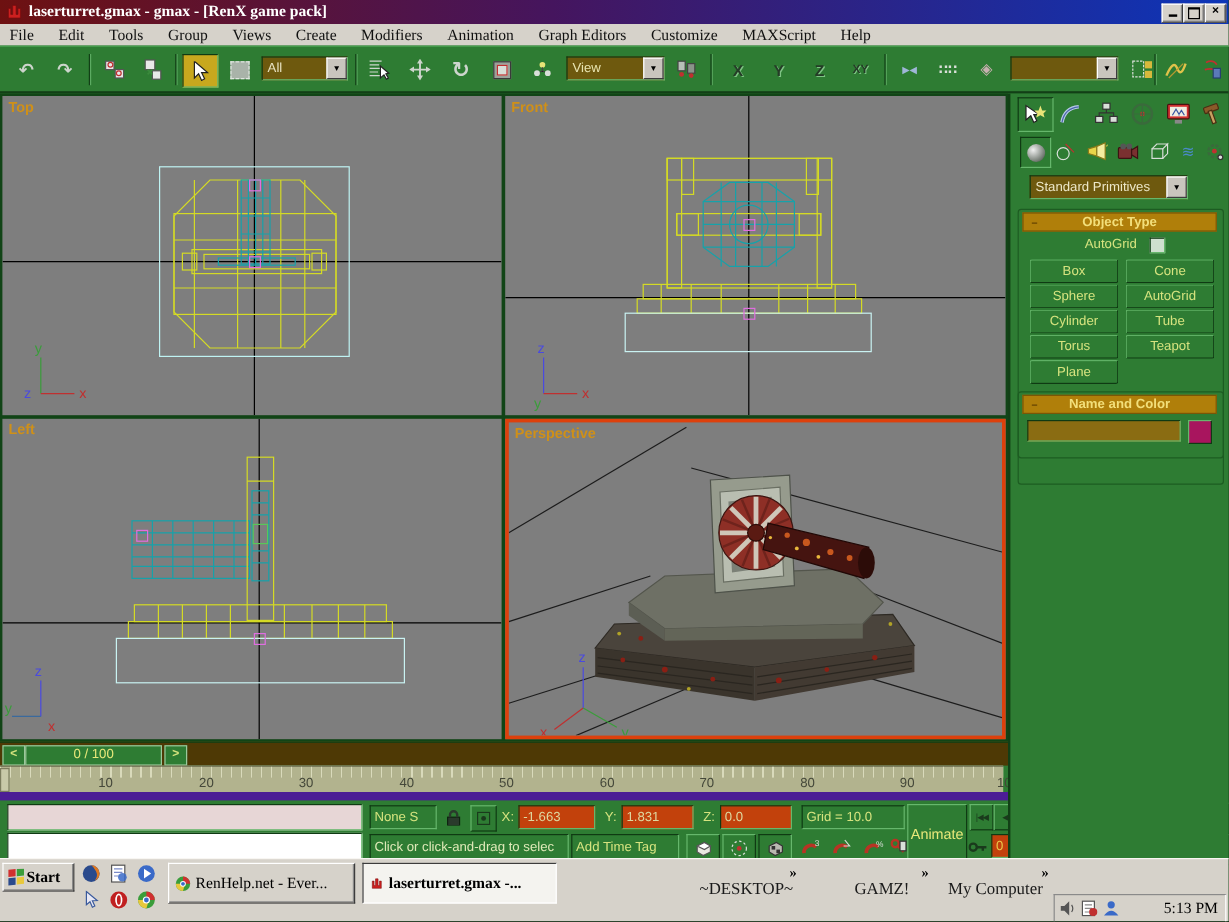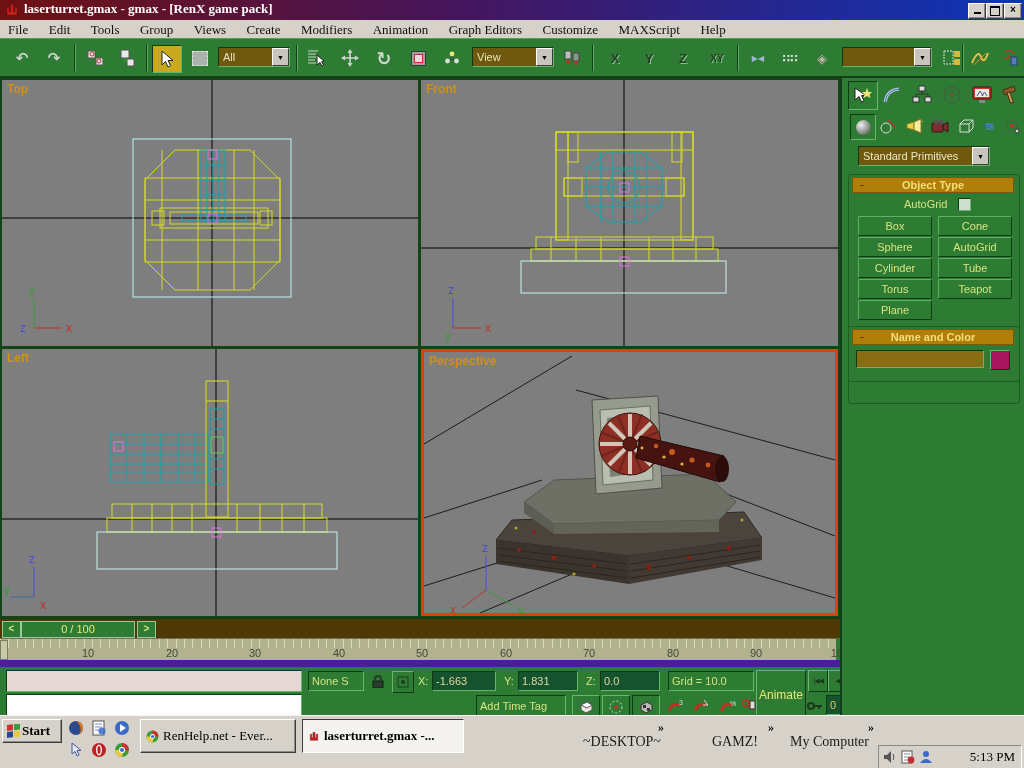--- a/index.html
+++ b/index.html
@@ -39,21 +39,21 @@
   .ts-val{left:21px;top:2px;width:112px;height:15px;background:#2e7c33;border:1px solid #9cc89c;color:#e8e87a;font:11px "Liberation Sans",sans-serif;text-align:center;line-height:14px;}
   .trackbar{left:0;top:638px;width:836px;height:22px;background:#b2b38e;border-top:1px solid #6d6e52;box-sizing:border-box;}
   .ticks{left:0;top:0;width:836px;height:9px;background:repeating-linear-gradient(90deg,#d9dabb 0 1px,transparent 1px 8.36px);}
   .tick-num{position:absolute;top:8px;transform:translateX(-50%);font:11px "Liberation Sans",sans-serif;color:#45483a;}
   .track-handle{left:0;top:1px;width:8px;height:20px;background:#c8c9a8;border:1px solid #7c7d5e;box-sizing:border-box;}
 
   
   .statusbar{left:0;top:660px;width:840px;height:55px;background:#2e7c33;border-top:7px solid #4c1d95;box-sizing:border-box;}
   .listener{left:6px;width:296px;height:22px;border:1px solid;border-color:#0f3a13 #66b76c #66b76c #0f3a13;box-sizing:border-box;}
   .sgreen{background:#2e7c33;color:#d6e37f;font:11px "Liberation Sans",sans-serif;display:flex;align-items:center;padding:0 3px;box-sizing:border-box;white-space:nowrap;overflow:hidden;}
-  .bfield{background:#14532d;color:#ded8a0;font:11px "Liberation Sans",sans-serif;display:flex;align-items:center;padding:0 3px;box-sizing:border-box;}
+  .bfield{background:#c2410c;color:#ded8a0;font:11px "Liberation Sans",sans-serif;display:flex;align-items:center;padding:0 3px;box-sizing:border-box;}
   .slabel{color:#d6e37f;font:11px "Liberation Sans",sans-serif;line-height:20px;}
   .sbtn{display:flex;align-items:center;justify-content:center;color:#d6e37f;}
   .gbtn-txt{color:#e8e87a;font:12px "Liberation Sans",sans-serif;}
   .pb{font:7px "DejaVu Sans",sans-serif;color:#1a3a1c;display:flex;align-items:center;justify-content:center;letter-spacing:-1px;}
 
   
   .cmdpanel{left:840px;top:78px;width:184px;height:637px;background:#2e7c33;border-left:2px solid #123f16;box-sizing:border-box;}
   .ctab{top:3px;width:28px;height:27px;display:flex;align-items:center;justify-content:center;}
   .citem{top:36px;width:24px;height:24px;display:flex;align-items:center;justify-content:center;}
   .rollhead{background:#b07f0a;border:1px solid #7a5606;color:#f2df7a;font:bold 11px "Liberation Sans",sans-serif;text-align:center;line-height:14px;box-sizing:border-box;}
@@ -525,20 +525,23 @@
         <span>1.831</span>
       </div>
     <span class="ab slabel" style="left:586px;top:4px;">Z:</span>
     <div class="ab sunken bfield" style="left:600px;top:4px;width:60px;height:20px;">
         <span>0.0</span>
       </div>
     <div class="ab sunken sgreen" style="left:668px;top:4px;width:86px;height:20px;">
         <span>Grid = 10.0</span>
       </div>
 
+    <div class="ab sunken sgreen" style="left:308px;top:28px;width:166px;height:22px;color:#dfe9b8;">
+        <span>Click or click-and-drag to selec</span>
+      </div>
     <div class="ab sunken sgreen" style="left:476px;top:28px;width:90px;height:22px;">
         <span>Add Time Tag</span>
       </div>
 
     <div class="ab raised sbtn" style="left:572px;top:28px;width:26px;height:22px;">
       <svg width="16" height="14">
           <polygon points="3,5 9,2 14,5 14,10 8,13 3,10" fill="#e8e8e0" stroke="#555"></polygon>
           <polygon points="3,5 9,2 14,5 9,8" fill="#fff" stroke="#555"></polygon>
         </svg>
     </div>

